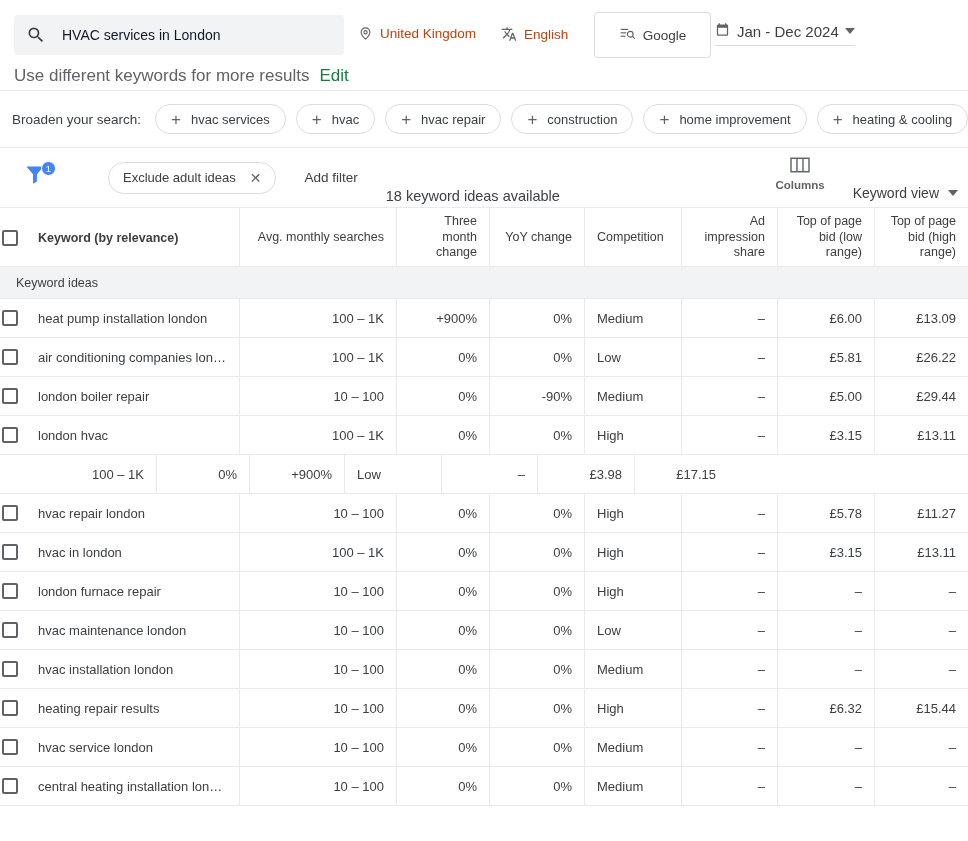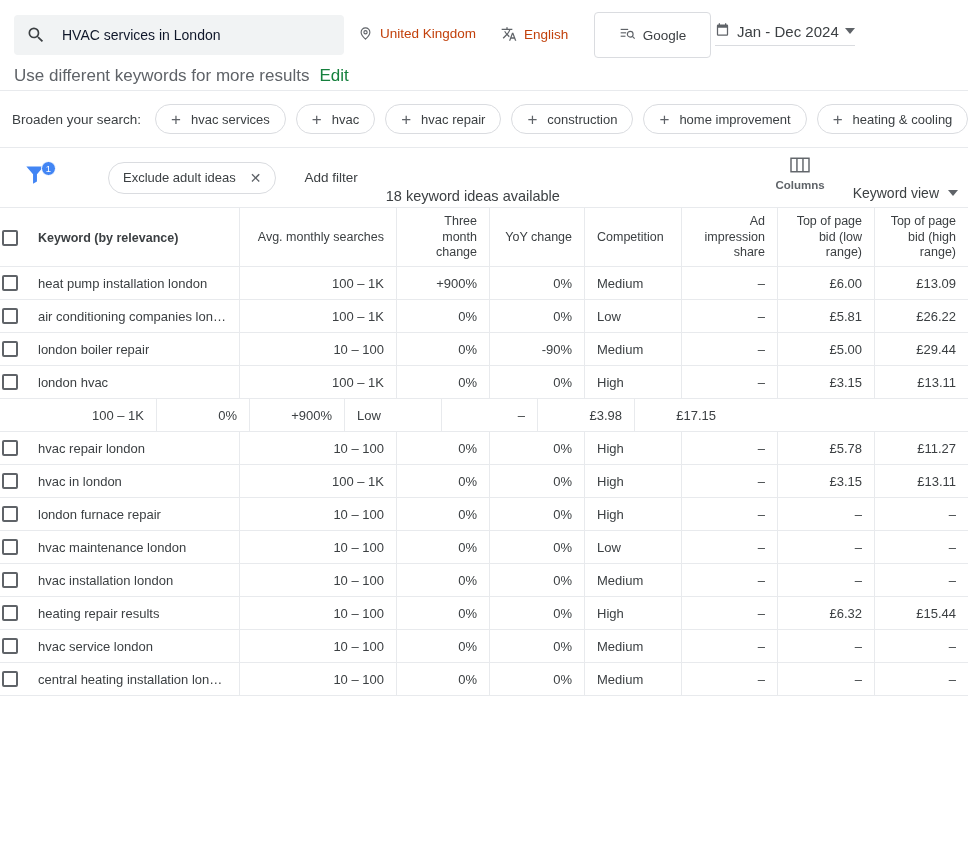--- a/index.html
+++ b/index.html
@@ -248,21 +248,21 @@
   .section-row {
     height: 32px;
     background: #f1f3f4;
     display: flex;
     align-items: center;
     padding-left: 16px;
     font-size: 12.5px;
     color: #3c4043;
     border-bottom: 1px solid #e8eaed;
   }
-  .data-row { height: 33px; }
+  .data-row { height: 39px; }
   .chk {
     width: 16px; height: 16px;
     border: 2px solid #5f6368;
     border-radius: 2px;
     flex: 0 0 auto;
     margin-right: 20px;
     cursor: pointer;
   }
   .head-row .chk { margin-right: 20px; }
   .kwtext {
@@ -431,20 +431,23 @@
         <span>Top of page</span><br><span>bid (low</span><br><span>range)</span>
       </span>
     </div>
     <div class="cell numeric c-hi last">
       <span class="head-lines right">
         <span>Top of page</span><br><span>bid (high</span><br><span>range)</span>
       </span>
     </div>
   </div>
 
+  <div class="section-row">
+    <span>Keyword ideas</span>
+  </div>
 
   <div id="rows-container">
       <div class="row data-row">
         <div class="cell kw c-kw">
           <span class="chk"></span>
           <span class="kwtext">heat pump installation london</span>
         </div>
         <div class="cell numeric c-avg">100 – 1K</div>
         <div class="cell numeric c-3m">+900%</div>
         <div class="cell numeric c-yoy">0%</div>

